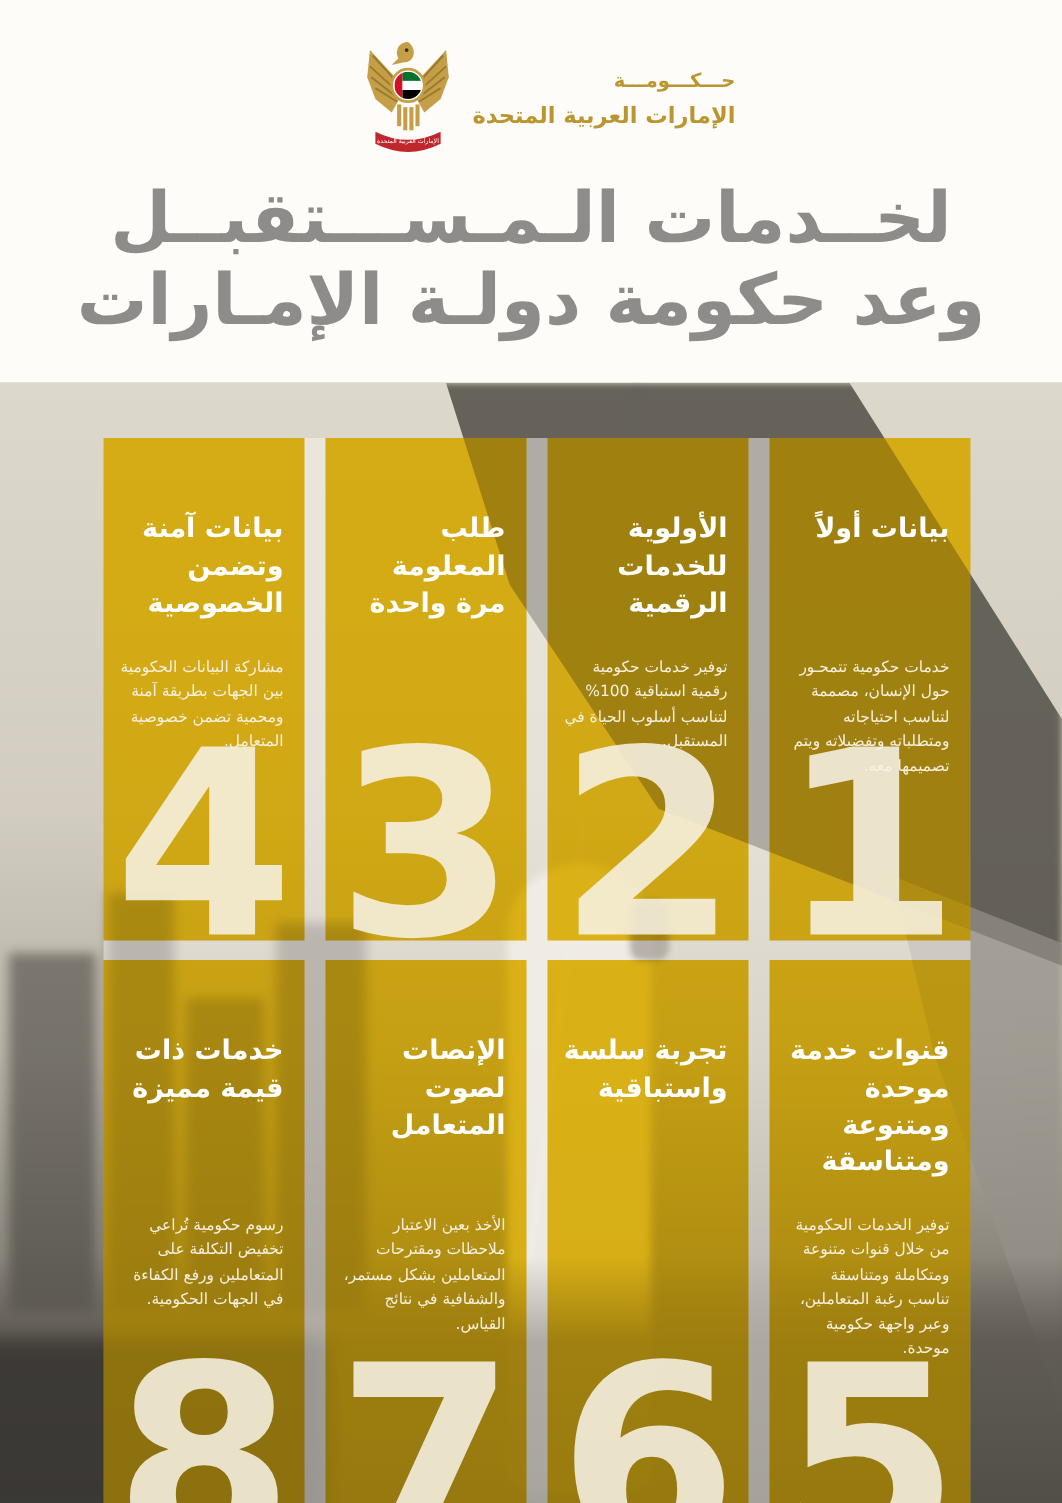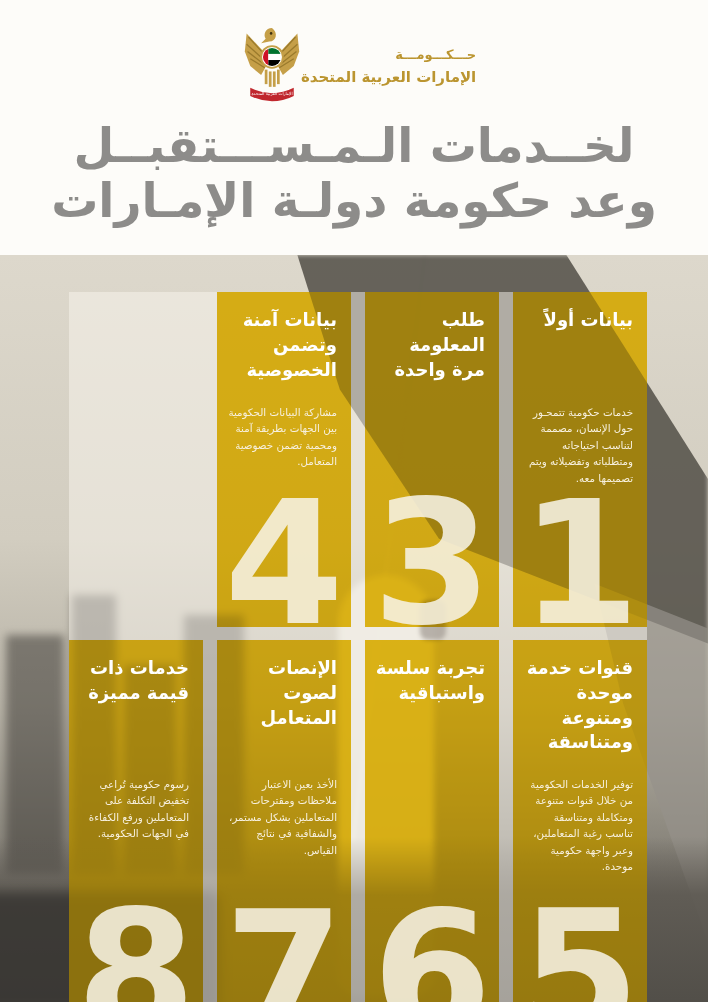--- a/index.html
+++ b/index.html
@@ -2,21 +2,21 @@
 <html lang="ar" dir="rtl"><head>
 <meta charset="utf-8">
 <style>
   html,body{margin:0;padding:0;}
   body{
     width:708px;height:1002px;position:relative;overflow:hidden;
     font-family:"DejaVu Sans",sans-serif;background:#fdfcf9;
   }
   
   .header{position:absolute;top:0;left:0;width:708px;height:255px;background:#fdfcf9;}
-  .logo{position:absolute;top:26px;left:243px;display:flex;flex-direction:row;align-items:center;direction:ltr;}
+  .logo{position:absolute;top:26px;left:243px;display:flex;flex-direction:row;align-items:center;gap:14px;direction:ltr;}
   .logo-text{direction:rtl;text-align:right;color:#bb9530;}
   .logo-text .l1{font-size:13px;font-weight:bold;letter-spacing:1px;margin-bottom:6px;}
   .logo-text .l2{font-size:15px;font-weight:bold;}
   .poster-title{position:absolute;top:118px;left:0;width:708px;text-align:center;
     color:#8d8c8a;font-weight:bold;line-height:1.18;font-size:47px;}
   
   .photo{position:absolute;top:255px;left:0;width:708px;height:747px;overflow:hidden;background:#cfcabd;}
   .sky{position:absolute;inset:0;background:linear-gradient(180deg,#ddd8cc 0%,#d2cdc0 38%,#b8b3a7 60%,#908c82 76%,#6e6a63 90%,#605c55 100%);}
   .flag-main{position:absolute;inset:0;background:#56524b;opacity:.88;filter:blur(2px);
     clip-path:polygon(42% 0,80% 0,100% 30%,100% 52%,62% 38%,48% 18%);}
@@ -34,21 +34,21 @@
   .ground{position:absolute;left:0;bottom:0;width:708px;height:165px;background:linear-gradient(180deg,rgba(95,91,84,0) 0%,#5f5b54 35%,#514e48 100%);opacity:.95;}
   .fg-left{position:absolute;left:-20px;bottom:-10px;width:240px;height:120px;background:#353330;border-radius:10px;filter:blur(6px);opacity:.8;}
   
   .grid{position:absolute;left:69px;top:292px;width:578px;display:flex;flex-direction:column;gap:13px;
     direction:rtl;background:rgba(249,246,238,0.5);}
   .row{display:flex;gap:14px;}
   .card{position:relative;width:134px;overflow:visible;}
   .row-1 .card{height:335px;}
   .row-2 .card{height:397px;}
   .card::before{content:"";position:absolute;inset:0;background:#e8bf18;mix-blend-mode:multiply;}
-  .card .inner{position:absolute;inset:0;z-index:2;}
+  .card .inner{position:absolute;inset:0;z-index:2;margin-top:33px;}
   .card-title{position:absolute;top:16px;right:14px;left:10px;color:#ffffff;font-weight:bold;
     font-size:18px;line-height:1.38;text-align:right;}
   .card-desc{position:absolute;right:14px;left:10px;color:#f7f0de;font-size:10.3px;line-height:1.6;text-align:right;}
   .row-1 .card-desc{top:112px;}
   .row-2 .card-desc{top:136px;}
   .card-number{position:absolute;bottom:-6px;left:0;right:0;text-align:center;direction:ltr;
     font-size:172px;line-height:0.8;font-weight:bold;color:rgba(246,241,228,0.88);}
 </style>
 </head>
 <body>
@@ -126,20 +126,27 @@
   <div class="row row-1">
     <div class="card">
       <div class="inner">
         <div class="card-title">بيانات أولاً</div>
         <div class="card-desc">خدمات حكومية تتمحـور حول الإنسان، مصممة لتناسب احتياجاته ومتطلباته وتفضيلاته ويتم تصميمها معه.</div>
         <div class="card-number">1</div>
       </div>
     </div>
     <div class="card">
       <div class="inner">
+        <div class="card-title">الأولوية للخدمات الرقمية</div>
+        <div class="card-desc">توفير خدمات حكومية رقمية استباقية 100% لتناسب أسلوب الحياة في المستقبل.</div>
+        <div class="card-number">2</div>
+      </div>
+    </div>
+    <div class="card">
+      <div class="inner">
         <div class="card-title">طلب المعلومة مرة واحدة</div>
         <div class="card-number">3</div>
       </div>
     </div>
     <div class="card">
       <div class="inner">
         <div class="card-title">بيانات آمنة وتضمن الخصوصية</div>
         <div class="card-desc">مشاركة البيانات الحكومية بين الجهات بطريقة آمنة ومحمية تضمن خصوصية المتعامل.</div>
         <div class="card-number">4</div>
       </div>

